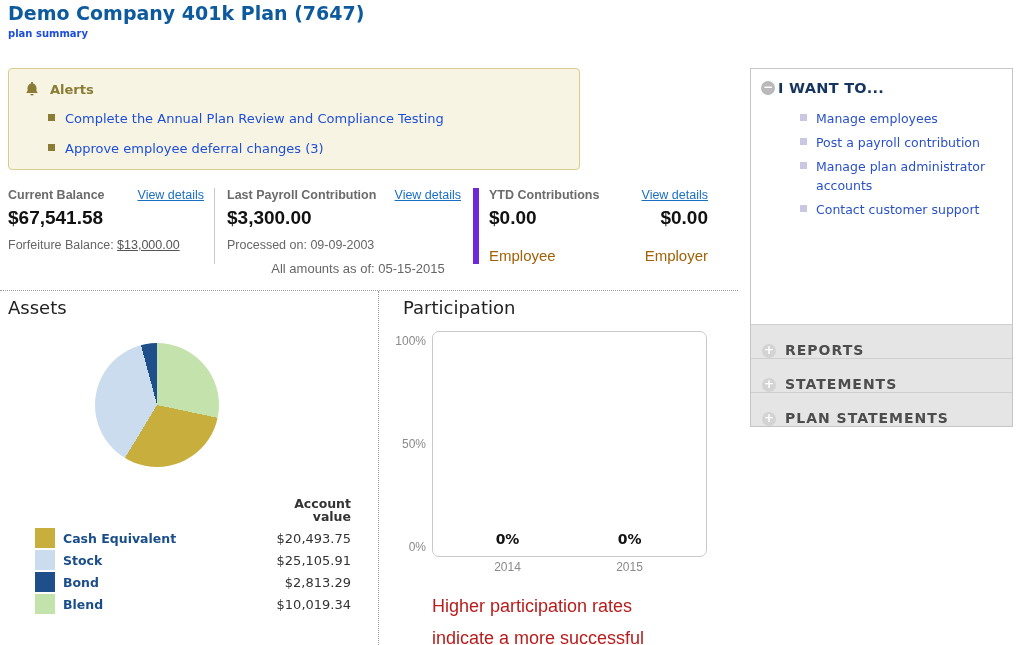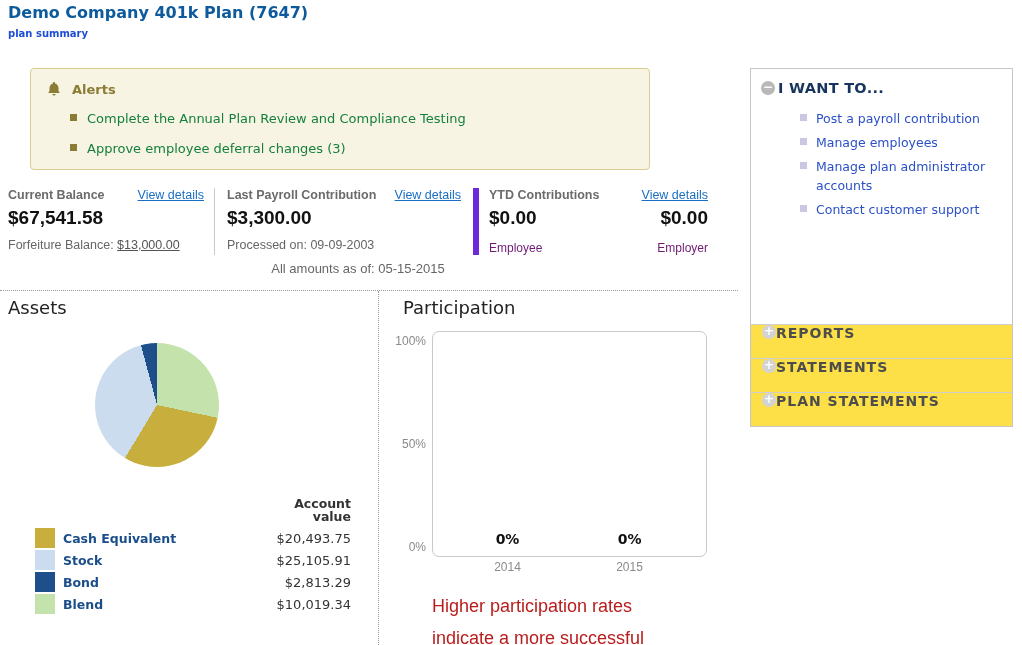--- a/index.html
+++ b/index.html
@@ -3,49 +3,49 @@
 <meta charset="utf-8">
 <style>
   * { margin:0; padding:0; box-sizing:border-box; }
   html,body { background:#fff; }
   .page {
     position:relative; width:1022px; height:645px; overflow:hidden;
     font-family:"Liberation Sans", sans-serif; background:#fff;
   }
   
   .hdr { position:absolute; top:3px; left:8px; }
-  .hdr h1 { font-family:"DejaVu Sans", sans-serif; font-size:16px; font-weight:bold; color:#0d5a9d; line-height:20px; }
+  .hdr h1 { font-family:"DejaVu Sans", sans-serif; font-size:19px; font-weight:bold; color:#0d5a9d; line-height:20px; }
   .hdr h2 { font-family:"DejaVu Sans", sans-serif; font-size:10px; font-weight:bold; color:#1d4ed8; line-height:18px; margin-top:2px; }
 
   
   .alerts {
-    position:absolute; top:68px; left:8px; width:620px; height:102px;
-    background:#f8f4e3; border:1px solid #d9cc8f; border-radius:4px; padding:12px 15px;margin-left:22px;
+    position:absolute; top:68px; left:8px; width:572px; height:102px;
+    background:#f8f4e3; border:1px solid #d9cc8f; border-radius:4px; padding:12px 15px;
   }
   .alerts-head { display:flex; align-items:center; gap:10px; }
   .alerts-title { font-family:"DejaVu Sans", sans-serif; font-size:13px; font-weight:bold; color:#8a7b35; }
   .alerts ul { list-style:none; margin:14px 0 0 24px; }
-  .alerts li { position:relative; padding-left:17px; margin-bottom:15px; font-size:13px; color:#15803d; font-family:"DejaVu Sans", sans-serif; }
+  .alerts li { position:relative; padding-left:17px; margin-bottom:15px; font-size:13px; color:#1d4ed8; font-family:"DejaVu Sans", sans-serif; }
   .sq { position:absolute; left:0; top:3px; width:7px; height:7px; background:#8a7b35; display:inline-block; }
 
   
   .bal-row { position:absolute; top:188px; left:8px; width:700px; display:flex; }
   .bal-col { display:flex; flex-direction:column; }
   .bal-col.c1 { width:207px; padding-right:10px; border-right:1px solid #c9c9c9; }
   .bal-col.c2 { width:264px; padding:0 12px; border-right:6px solid #6d28d9; }
   .bal-col.c3 { width:229px; padding-left:10px; }
   .bal-head { display:flex; justify-content:space-between; align-items:flex-end; }
   .bal-label { font-size:12.5px; font-weight:bold; color:#6b6b6b; }
   .view-link { font-size:12.5px; color:#1a6fc4; text-decoration:underline; cursor:pointer; }
   .bal-amount { margin-top:5px; font-size:19px; font-weight:bold; color:#111; }
   .bal-sub { margin-top:9px; font-size:12.5px; color:#666; }
   .forf-link { color:#555; text-decoration:underline; cursor:pointer; }
   .ytd-amounts { display:flex; justify-content:space-between; margin-top:5px; }
   .ytd-block .amt { font-size:19px; font-weight:bold; color:#111; }
-  .ytd-block .cap { font-size:12px; color:#701a75; margin-top:12px; }
+  .ytd-block .cap { font-size:15px; color:#a16207; margin-top:18px; }
   .ytd-block.right { text-align:right; }
   .as-of { position:absolute; top:261px; left:8px; width:700px; text-align:center; font-size:13px; color:#666; }
 
   
   .charts { position:absolute; top:290px; left:0; width:738px; height:355px; border-top:1px dotted #9a9a9a; }
   .assets-col { position:absolute; left:0; top:0; width:379px; height:100%; border-right:1px dotted #9a9a9a; }
   .sec-title { font-family:"DejaVu Sans", sans-serif; font-size:18px; color:#222; }
   .assets-title { position:absolute; left:8px; top:6px; }
   .pie {
     position:absolute; left:95px; top:52px; width:124px; height:124px; border-radius:50%;
@@ -86,21 +86,21 @@
     color:#fff; font:bold 12px/13px "DejaVu Sans", sans-serif; text-align:center;
   }
   .circle-icon.plus { background:#d3d3d3; }
   .circle-icon.minus::before { content:"−"; }
   .circle-icon.plus::before { content:"+"; }
   .iwt-title { font-family:"DejaVu Sans", sans-serif; font-size:14.5px; font-weight:bold; color:#16355e; letter-spacing:0.3px; }
   .iwt-links { list-style:none; margin:13px 0 0 39px; width:212px; }
   .iwt-links li { position:relative; padding-left:16px; margin-bottom:5px; line-height:18px; }
   .iwt-links .sq { background:#c9c7e2; top:5px; }
   .iwt-links a { font-family:"DejaVu Sans", sans-serif; font-size:12.5px; color:#2a50c8; text-decoration:none; cursor:pointer; }
-  .side-sec { height:34px; background:#fde047; border-top:1px solid #cfcfcf; display:flex; align-items:flex-start; padding-left:11px; cursor:pointer; }
+  .side-sec { height:34px; background:#e5e5e5; border-top:1px solid #cfcfcf; display:flex; align-items:flex-end; gap:9px; padding-left:11px; cursor:pointer; }
   .side-sec-title { font-family:"DejaVu Sans", sans-serif; font-size:14px; font-weight:bold; color:#4d4d4d; letter-spacing:1px; }
 
   .bell-svg { width:16px; height:16px; fill:#8a7b35; }
 </style>
 </head>
 <body>
 
 <div class="page">
 
   <div class="hdr">
@@ -215,25 +215,25 @@
 
   <aside class="sidebar">
     <div class="iwt">
       <div class="side-head">
         <span class="circle-icon minus"></span>
         <span class="iwt-title">I WANT TO...</span>
       </div>
       <ul class="iwt-links">
         <li>
           <span class="sq"></span>
+          <a>Manage employees</a>
+        </li>
+        <li>
+          <span class="sq"></span>
           <a>Post a payroll contribution</a>
-        </li>
-        <li>
-          <span class="sq"></span>
-          <a>Manage employees</a>
         </li>
         <li>
           <span class="sq"></span>
           <a>Manage plan administrator accounts</a>
         </li>
         <li>
           <span class="sq"></span>
           <a>Contact customer support</a>
         </li>
       </ul>

